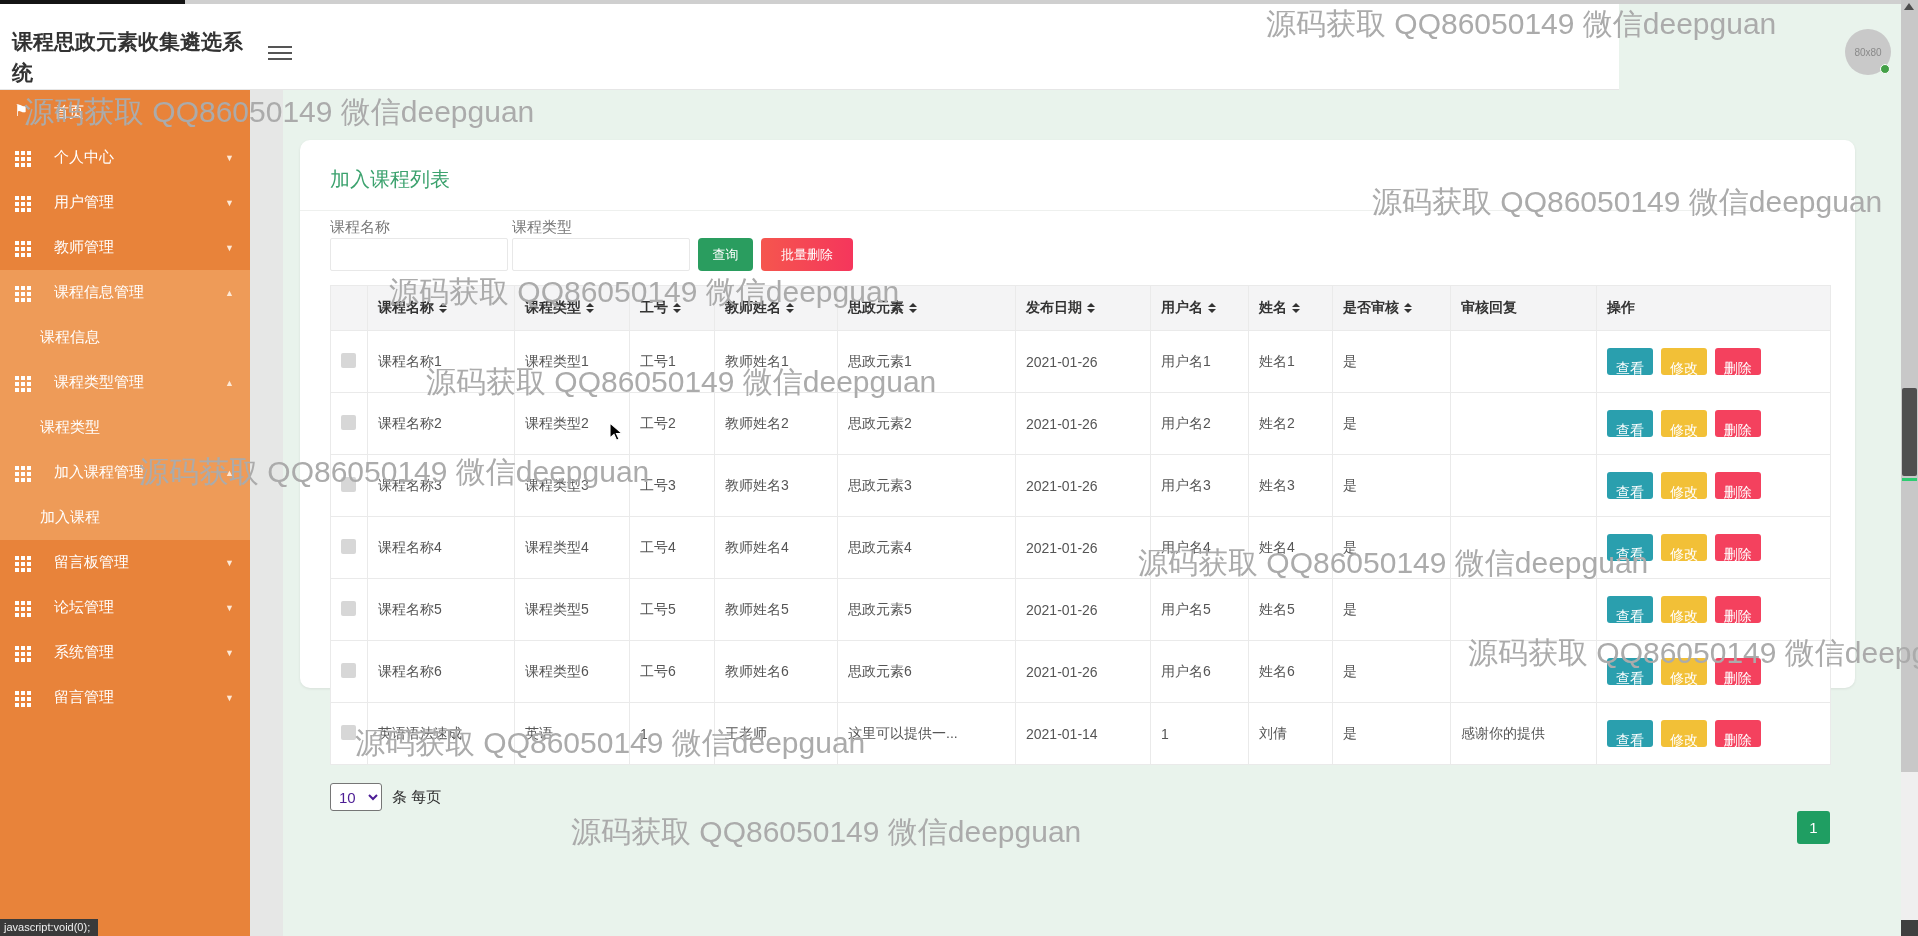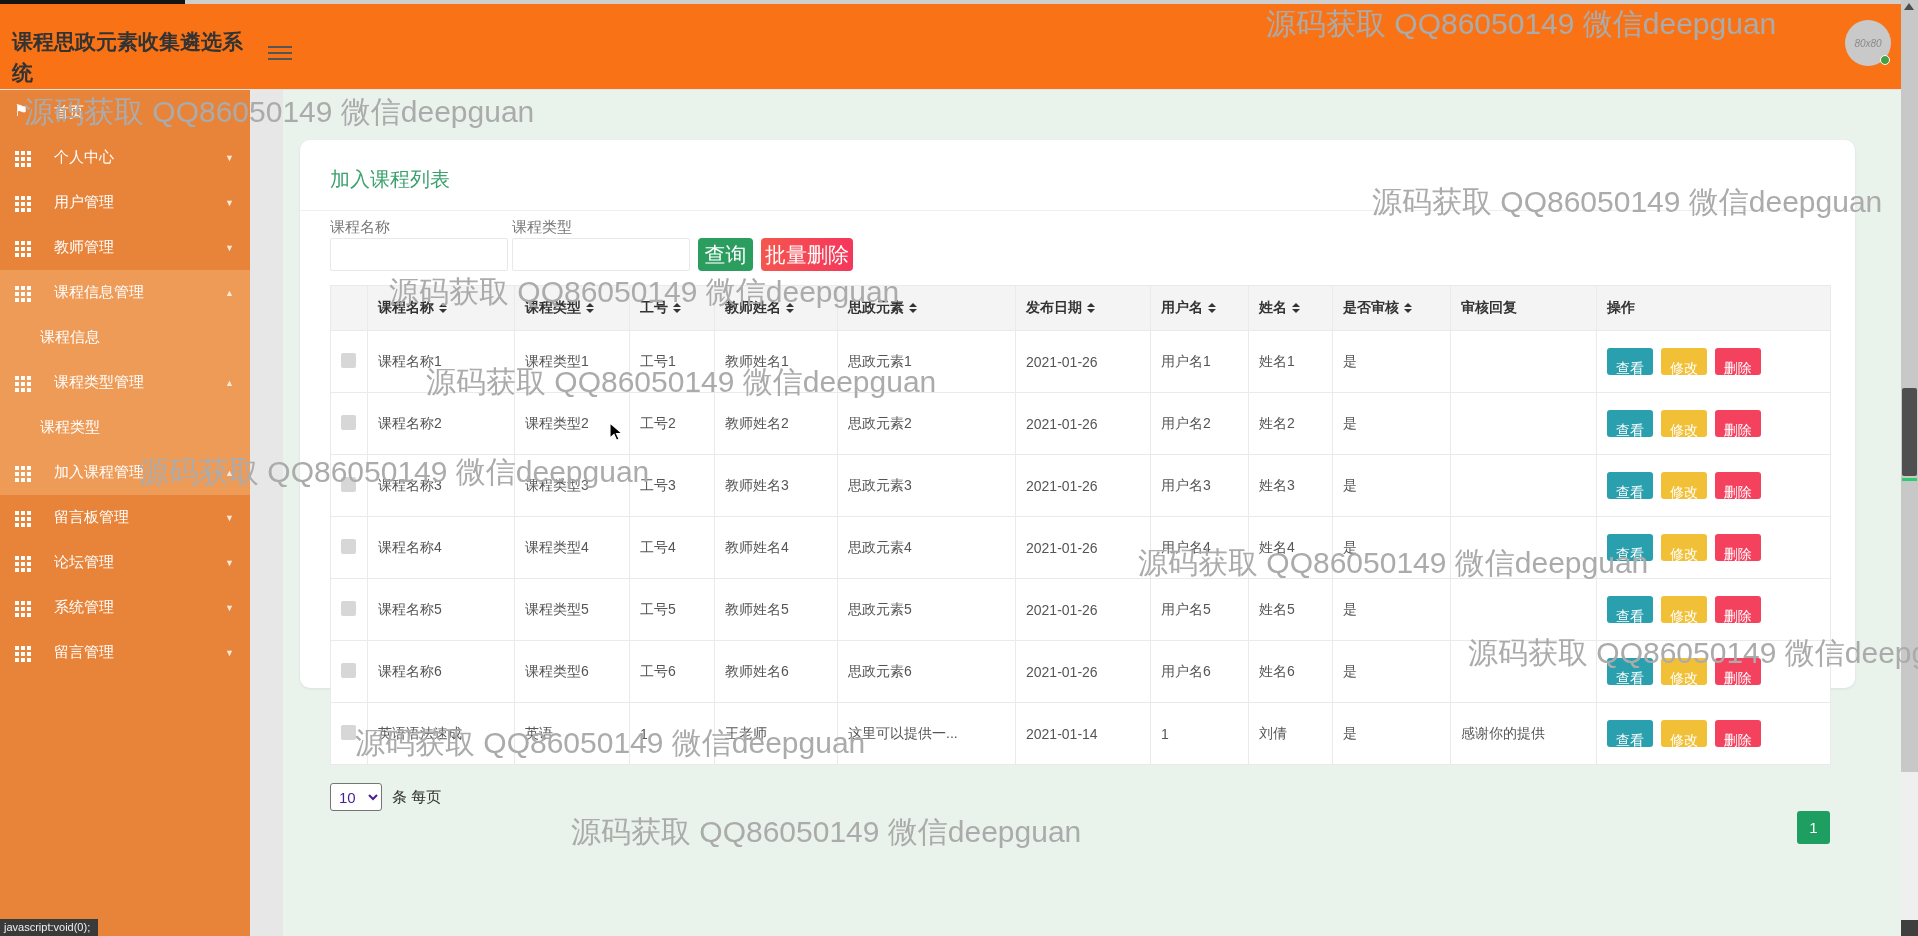--- a/index.html
+++ b/index.html
@@ -4,29 +4,29 @@
 <style>
   * { margin:0; padding:0; box-sizing:border-box; }
   html,body { width:1918px; height:936px; overflow:hidden; position:relative;
     font-family:"Liberation Sans","DejaVu Sans",sans-serif; background:#e9f3ec; }
 
   
   .topstrip { position:absolute; top:0; left:0; width:1918px; height:4px; background:#cfcfcf; z-index:5;}
   .topstrip .dark { position:absolute; left:0; top:0; width:185px; height:4px; background:#141414; }
 
   
-  .header { position:absolute; top:4px; left:0; width:1901px; height:86px; background:#f97316;
+  .header { position:absolute; top:4px; left:0; width:1619px; height:86px; background:#ffffff;
             border-bottom:1px solid #e6e6e6; z-index:4; }
   .app-title { position:absolute; left:12px; top:22px; width:248px; font-size:21px; line-height:31px;
                font-weight:bold; color:#333; }
   .burger { position:absolute; left:268px; top:42px; width:24px; height:16px; cursor:pointer; }
   .burger i { display:block; height:2px; background:#555; margin-bottom:4px; }
-  .avatar { position:absolute; left:1845px; top:16px; width:46px; height:46px; border-radius:50%;
+  .avatar { position:absolute; left:1845px; top:25px; width:46px; height:46px; border-radius:50%;
             background:#c9c9c9; color:#8a8a8a; font-size:10px; display:flex; align-items:center;
-            justify-content:center;font-style:italic; }
+            justify-content:center; }
   .avatar .dot { position:absolute; right:1px; bottom:1px; width:10px; height:10px; border-radius:50%;
                  background:#43a047; border:1px solid #fff; }
 
   
   .sidebar { position:absolute; left:0; top:90px; width:250px; height:846px; background:#e8833a; z-index:3; }
   .s-item { position:relative; height:45px; display:flex; align-items:center; color:#fff; font-size:15px;
             cursor:pointer; }
   .s-item.lite { background:#ee9b58; }
   .s-item .s-icon { width:18px; height:18px; margin-left:14px; position:relative; }
   .s-item .s-label { margin-left:22px; }
@@ -43,21 +43,21 @@
   .card { position:absolute; left:300px; top:140px; width:1555px; height:548px; background:#fff;
           border-radius:10px; box-shadow:0 1px 3px rgba(0,0,0,.08); z-index:4; }
   .card-title { position:absolute; left:30px; top:26px; font-size:20px; color:#3ca26e; }
   .card-divider { position:absolute; left:0; top:70px; width:1555px; height:1px; background:#eef0ee; }
 
   .f-label { position:absolute; font-size:15px; color:#777; top:78px; }
   .f-label.l1 { left:30px; } .f-label.l2 { left:212px; }
   .f-input { position:absolute; top:98px; width:178px; height:33px; border:1px solid #e8e8e8;
              border-radius:2px; font-size:14px; padding:0 8px; color:#333; background:#fff; outline:none; }
   .f-input.i1 { left:30px; } .f-input.i2 { left:212px; }
-  .btn { border:none; border-radius:4px; color:#fff; font-size:21px; cursor:pointer;
+  .btn { border:none; border-radius:4px; color:#fff; font-size:13px; cursor:pointer;
          font-family:inherit; }
   .btn-search { position:absolute; left:398px; top:98px; width:55px; height:33px; background:#2a9d5f; }
   .btn-batch  { position:absolute; left:461px; top:98px; width:92px; height:33px;
                 background:linear-gradient(90deg,#f5564e,#f5365c); }
 
   
   table.grid { position:absolute; left:30px; top:145px; width:1500px; border-collapse:collapse;
                table-layout:fixed; font-size:14px; color:#555; }
   table.grid th, table.grid td { border:1px solid #eaeaea; padding:0 10px; text-align:left;
                overflow:hidden; white-space:nowrap; }
@@ -160,20 +160,25 @@
     </div>
     <div class="s-item lite sub">
 
       <span class="s-label">课程类型</span>
       <span class="s-caret"></span>
     </div>
     <div class="s-item lite">
       <span class="s-icon grid"></span>
       <span class="s-label">加入课程管理</span>
       <span class="s-caret">▲</span>
+    </div>
+    <div class="s-item lite sub">
+
+      <span class="s-label">加入课程</span>
+      <span class="s-caret"></span>
     </div>
     <div class="s-item">
       <span class="s-icon grid"></span>
       <span class="s-label">留言板管理</span>
       <span class="s-caret">▼</span>
     </div>
     <div class="s-item">
       <span class="s-icon grid"></span>
       <span class="s-label">论坛管理</span>
       <span class="s-caret">▼</span>

